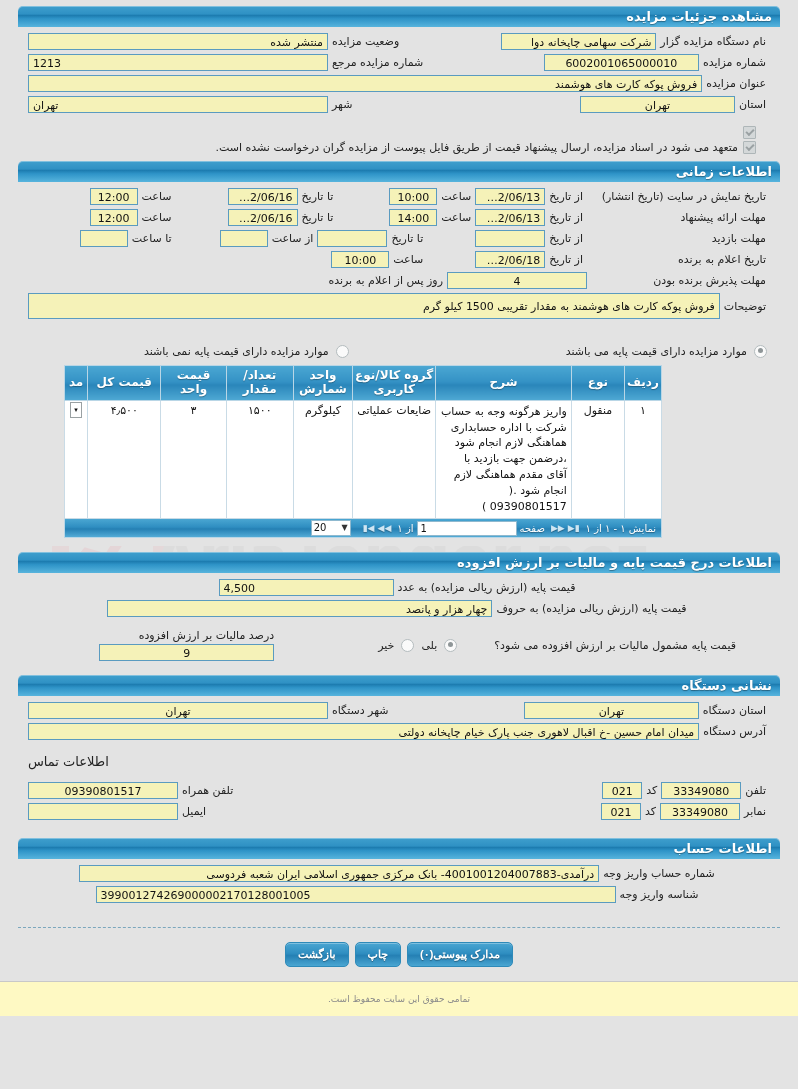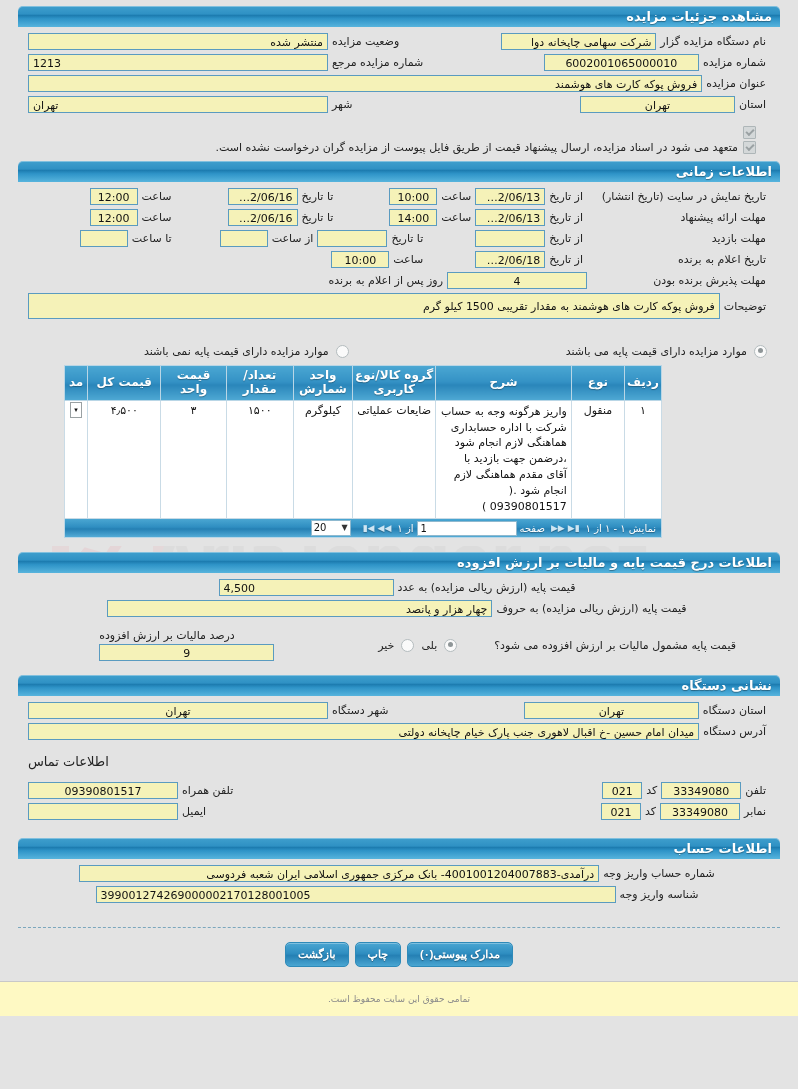--- a/index.html
+++ b/index.html
@@ -180,21 +180,21 @@
     box-shadow:inset 0 1px 0 rgba(255,255,255,.3);
     cursor:pointer;white-space:nowrap;
   }
   .footer{
     margin-top:14px;border-top:1px solid #c8c8c8;background:#fef9c3;
     height:34px;display:flex;align-items:center;justify-content:center;
   }
   .footer span{font-size:9px;color:#8a8a8a;}
   .contact-title{font-size:13px;color:#222;margin:14px 0 13px 0;text-align:left;}
   .vat-block{display:flex;align-items:center;justify-content:flex-start;margin-top:12px;}
-  .vat-pct{display:flex;flex-direction:column;align-items:flex-end;}
+  .vat-pct{display:flex;flex-direction:column;align-items:flex-start;}
   .vat-pct .lbl2{font-size:11px;color:#222;margin-bottom:2px;}
 </style>
 </head>
 <body>
 
 <div class="watermark">
   <div class="wm-shield"></div>
   <div class="wm-check"></div>
   <div class="wm-text">AriaTender.net</div>
 </div>

